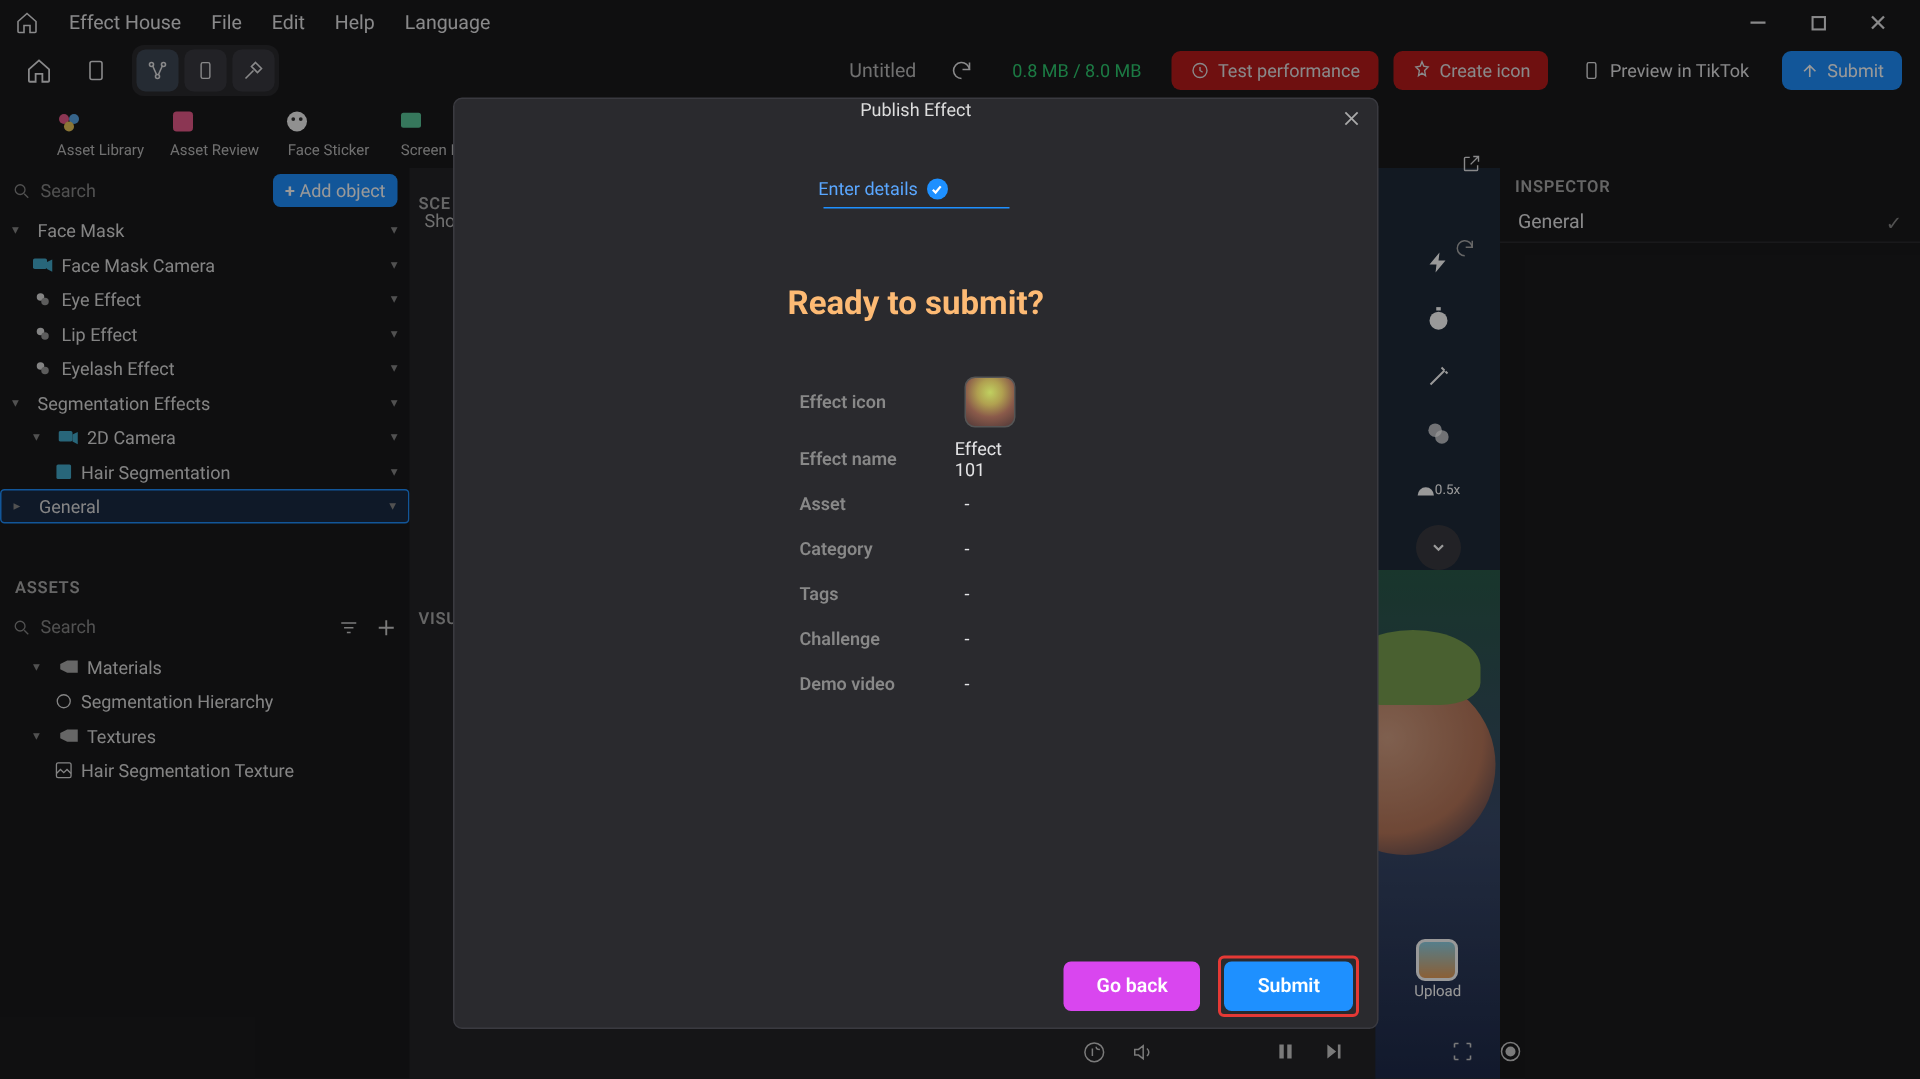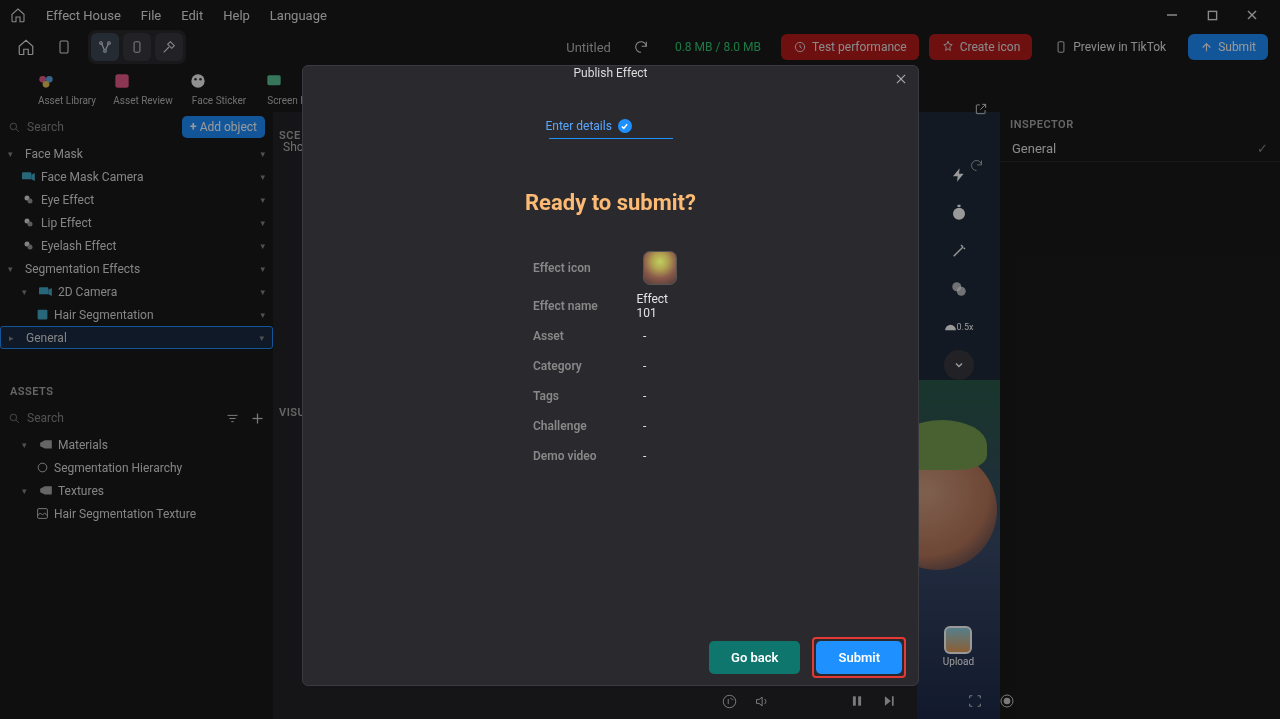--- a/index.html
+++ b/index.html
@@ -67,21 +67,21 @@
 .step-line { position:absolute; top:42px; left:50%; transform:translateX(-50%); width:124px; height:1px; background:#1e90ff; }
 .modal-body { flex:1; padding:20px 60px; }
 .ready-h { font-size:22px; font-weight:700; color:#fdba74; text-align:center; margin:14px 0 30px 0; }
 .form-row { display:flex; align-items:center; height:30px; font-size:12px; }
 .form-row.tall { height:46px; }
 .form-row .fk { width:110px; color:#888; font-weight:600; }
 .form-row .fv { color:#e4e4e6; }
 .effect-icon { width:34px; height:34px; border-radius:7px; background:radial-gradient(circle at 50% 30%, #c0d060 0%, #b0a050 30%, #8a5a4a 60%, #503838 100%); border:1px solid #555; }
 .modal-foot { height:55px; display:flex; align-items:center; justify-content:flex-end; gap:12px; padding:0 12px; }
 .m-btn { padding:9px 22px; border-radius:5px; font-size:13px; font-weight:600; cursor:pointer; }
-.m-btn.secondary { background:#0f766e; color:#fff; }
+.m-btn.secondary { background:#d946ef; color:#fff; }
 .m-btn.primary { background:#1e90ff; color:#fff; }
 .submit-hl { border:2px solid #e53935; padding:2px; border-radius:4px; }
 svg { display:block; }
 .ico-col { fill:none; stroke:currentColor; stroke-width:1.6; }
 </style>
 </head>
 <body>
 
 <div class="titlebar">
   <div class="home-ico">

